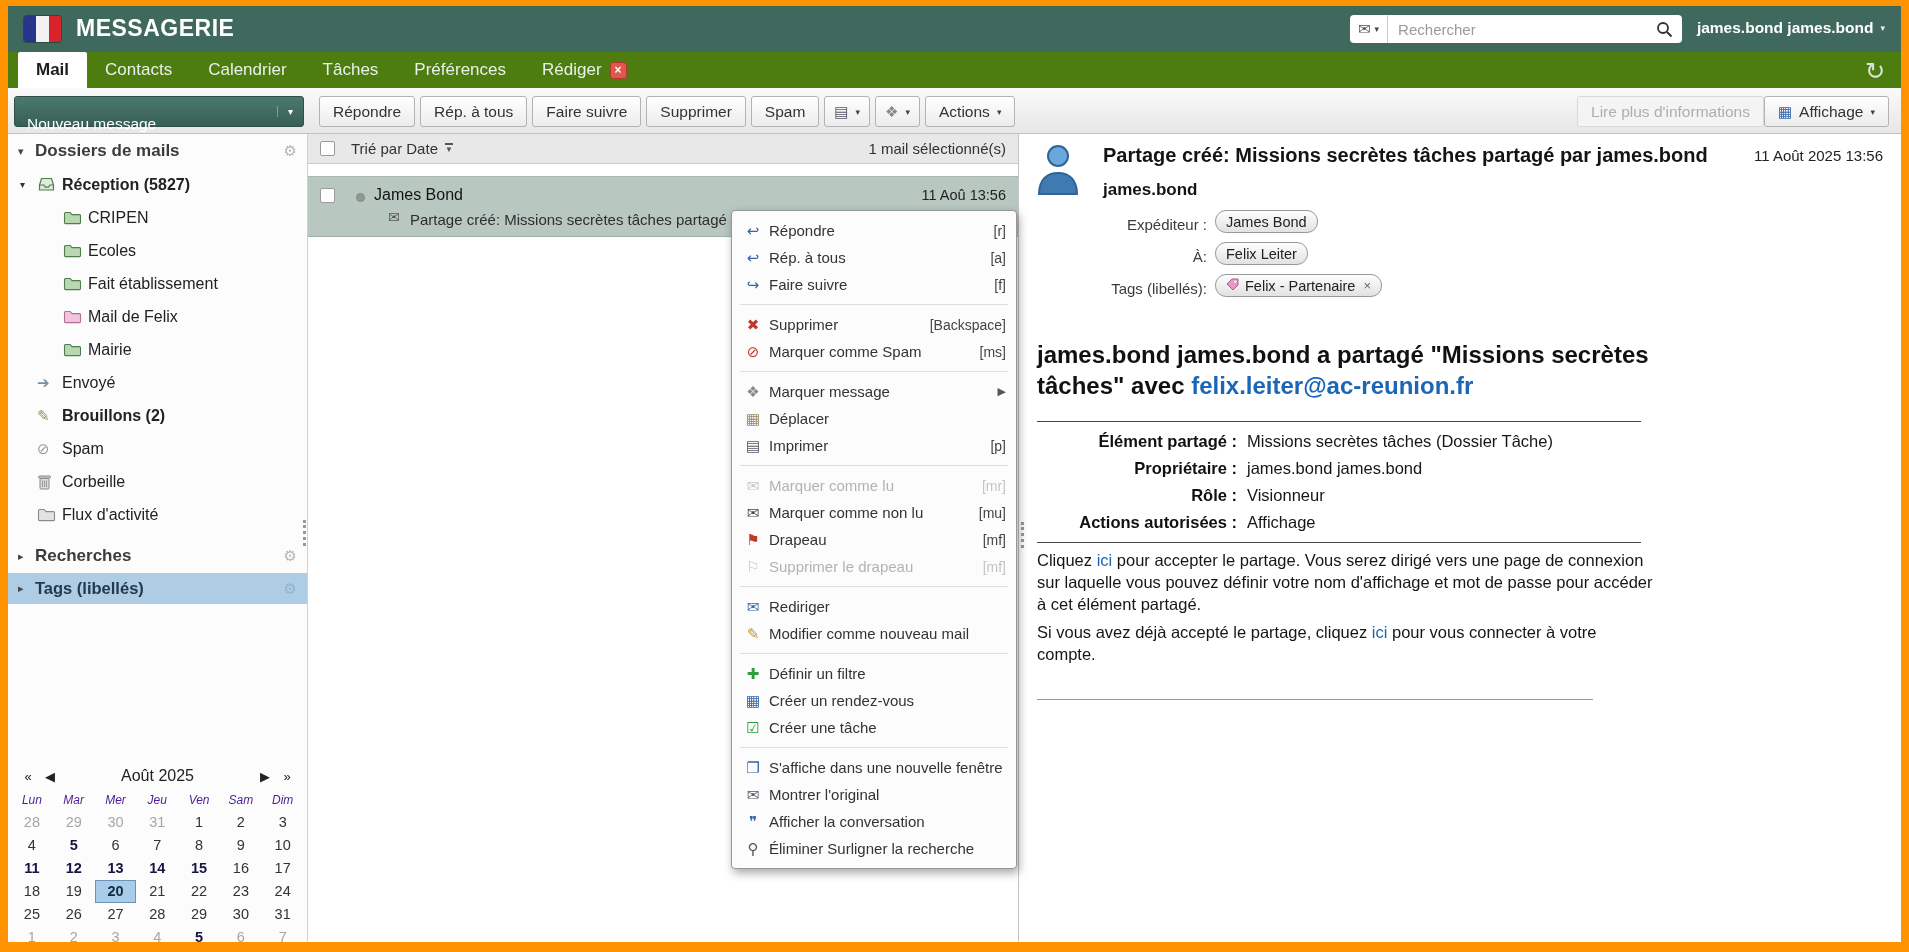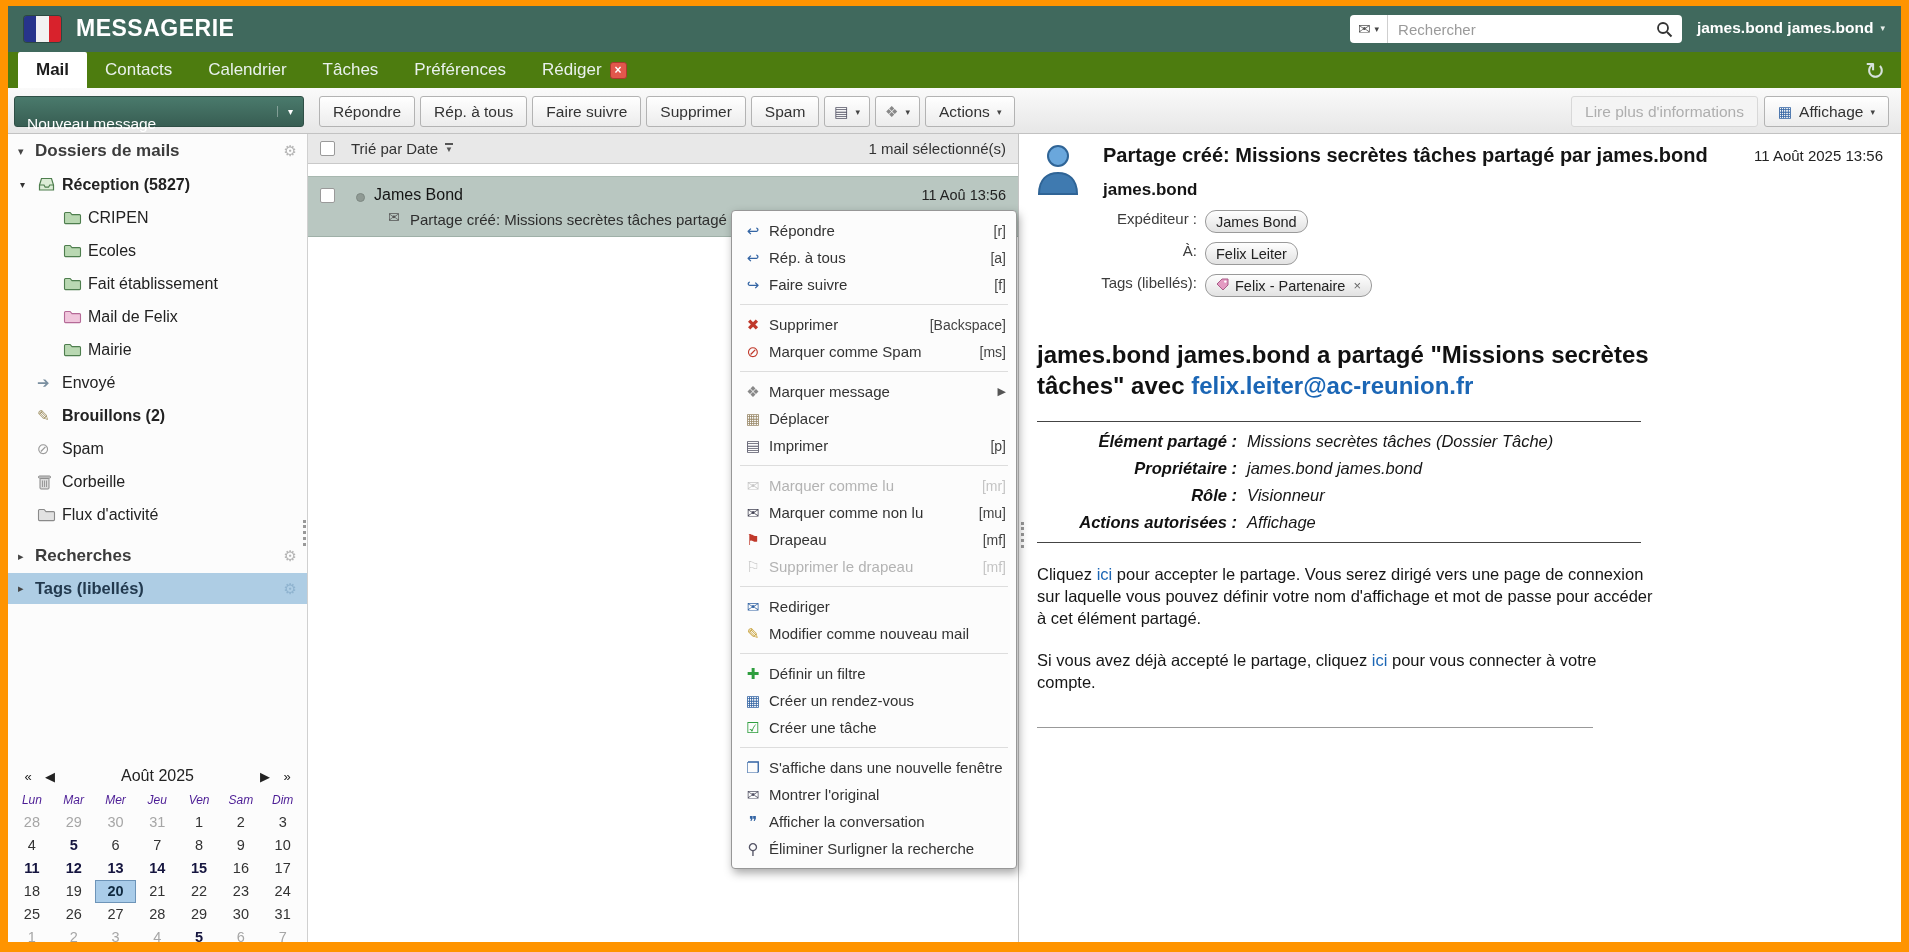--- a/index.html
+++ b/index.html
@@ -38,21 +38,21 @@
     border-bottom:1px solid #c2c2c2;}
   .newmsg{position:absolute;left:6px;top:8px;width:290px;height:31px;border-radius:3px;display:flex;align-items:center;
     background:linear-gradient(#4a7a6c,#385e53);border:1px solid #2f4f46;color:#fff;font-size:15.5px;}
   .nm-label{flex:1;padding-left:12px;margin-top:24px;}
   .nm-caret{width:26px;text-align:center;border-left:1px solid rgba(255,255,255,.35);font-size:10px;color:#fff;}
   .tb-main{position:absolute;left:311px;top:8px;display:flex;gap:5px;}
   .btn{height:31px;display:inline-flex;align-items:center;gap:7px;padding:0 13px;
     background:linear-gradient(#ffffff,#ececec);border:1px solid #b3b3b3;border-radius:3px;font-size:15.5px;color:#333;white-space:nowrap;}
   .btn .bic{font-size:15px;}
   .btn.iconbtn{padding:0 9px;}
-  .tb-right{position:absolute;right:12px;top:8px;display:flex;gap:6px;}
+  .tb-right{position:absolute;right:12px;top:8px;display:flex;}
   .btn.disabled{color:#aeaeae;background:#f4f4f4;border-color:#d8d8d8;}
 
   
   .main{position:absolute;left:0;top:128px;right:0;bottom:0;}
   .sidebar{position:absolute;left:0;top:0;width:299px;bottom:0;background:#fcfcfc;overflow:hidden;}
   .sidebar::after{content:'';position:absolute;right:1px;top:386px;height:26px;border-left:3px dotted #999;}
   .listpane{position:absolute;left:299px;top:0;width:711px;bottom:0;background:#fff;border-left:1px solid #d0d0d0;}
   .reading{position:absolute;left:1010px;top:0;right:0;bottom:0;background:#fff;border-left:1px solid #c4c4c4;}
   .reading::before{content:'';position:absolute;left:2px;top:388px;height:26px;border-left:3px dotted #999;}
 
@@ -107,34 +107,34 @@
   .mi.disabled{color:#b3b3b3;}
   .mi.disabled .sc{color:#c4c4c4;}
   .msep{height:1px;background:#ddd;margin:6px 8px;}
 
   
   .avatar{position:absolute;left:16px;top:8px;}
   .rsubject{position:absolute;left:84px;top:10px;right:190px;font-size:20px;font-weight:bold;color:#141414;}
   .rdate{position:absolute;right:18px;top:13px;font-size:15px;color:#222;}
   .rsender{position:absolute;left:84px;top:46px;font-size:17px;font-weight:bold;color:#141414;}
   .addrs{position:absolute;left:0;top:76px;}
-  .arow{display:flex;align-items:flex-start;margin-bottom:9px;}
+  .arow{display:flex;align-items:flex-end;margin-bottom:9px;padding-left:10px;}
   .alabel{width:178px;text-align:right;margin-right:8px;font-size:15px;color:#3c3c3c;}
   .chip{display:inline-flex;align-items:center;gap:6px;border:1px solid #9a9a9a;border-radius:11px;height:23px;
     padding:0 10px;background:linear-gradient(#fefefe,#e2e2e2);font-size:14.5px;color:#222;}
   .chipx{color:#666;font-size:13px;margin-left:2px;}
   .body{position:absolute;left:18px;top:205px;width:630px;}
   .share-heading{font-size:24px;font-weight:bold;color:#111;line-height:31px;width:622px;}
   .hlink{color:#1b66b5;font-weight:bold;}
   .share-table{margin-top:20px;width:604px;border-top:1px solid #444;border-bottom:1px solid #444;padding:6px 0;}
-  .strow{display:flex;line-height:27px;font-size:16.5px;font-style:italic;}
+  .strow{display:flex;line-height:27px;font-size:16.5px;}
   .stlabel{width:200px;text-align:right;font-weight:bold;color:#111;margin-right:10px;flex:none;}
   .stvalue{color:#161616;}
   .stvalue.link{color:#1b66b5;}
-  .rp{margin-top:20px;font-size:16.5px;line-height:22px;color:#161616;width:618px;}
+  .rp{margin-top:6px;font-size:16.5px;line-height:22px;color:#161616;width:618px;}
   .link{color:#1b66b5;}
   .endrule{margin-top:34px;width:556px;border-top:1px solid #999;}
 </style>
 </head>
 <body>
 
 <div class="app">
 
   <div class="topbar">
     <div class="flag">

